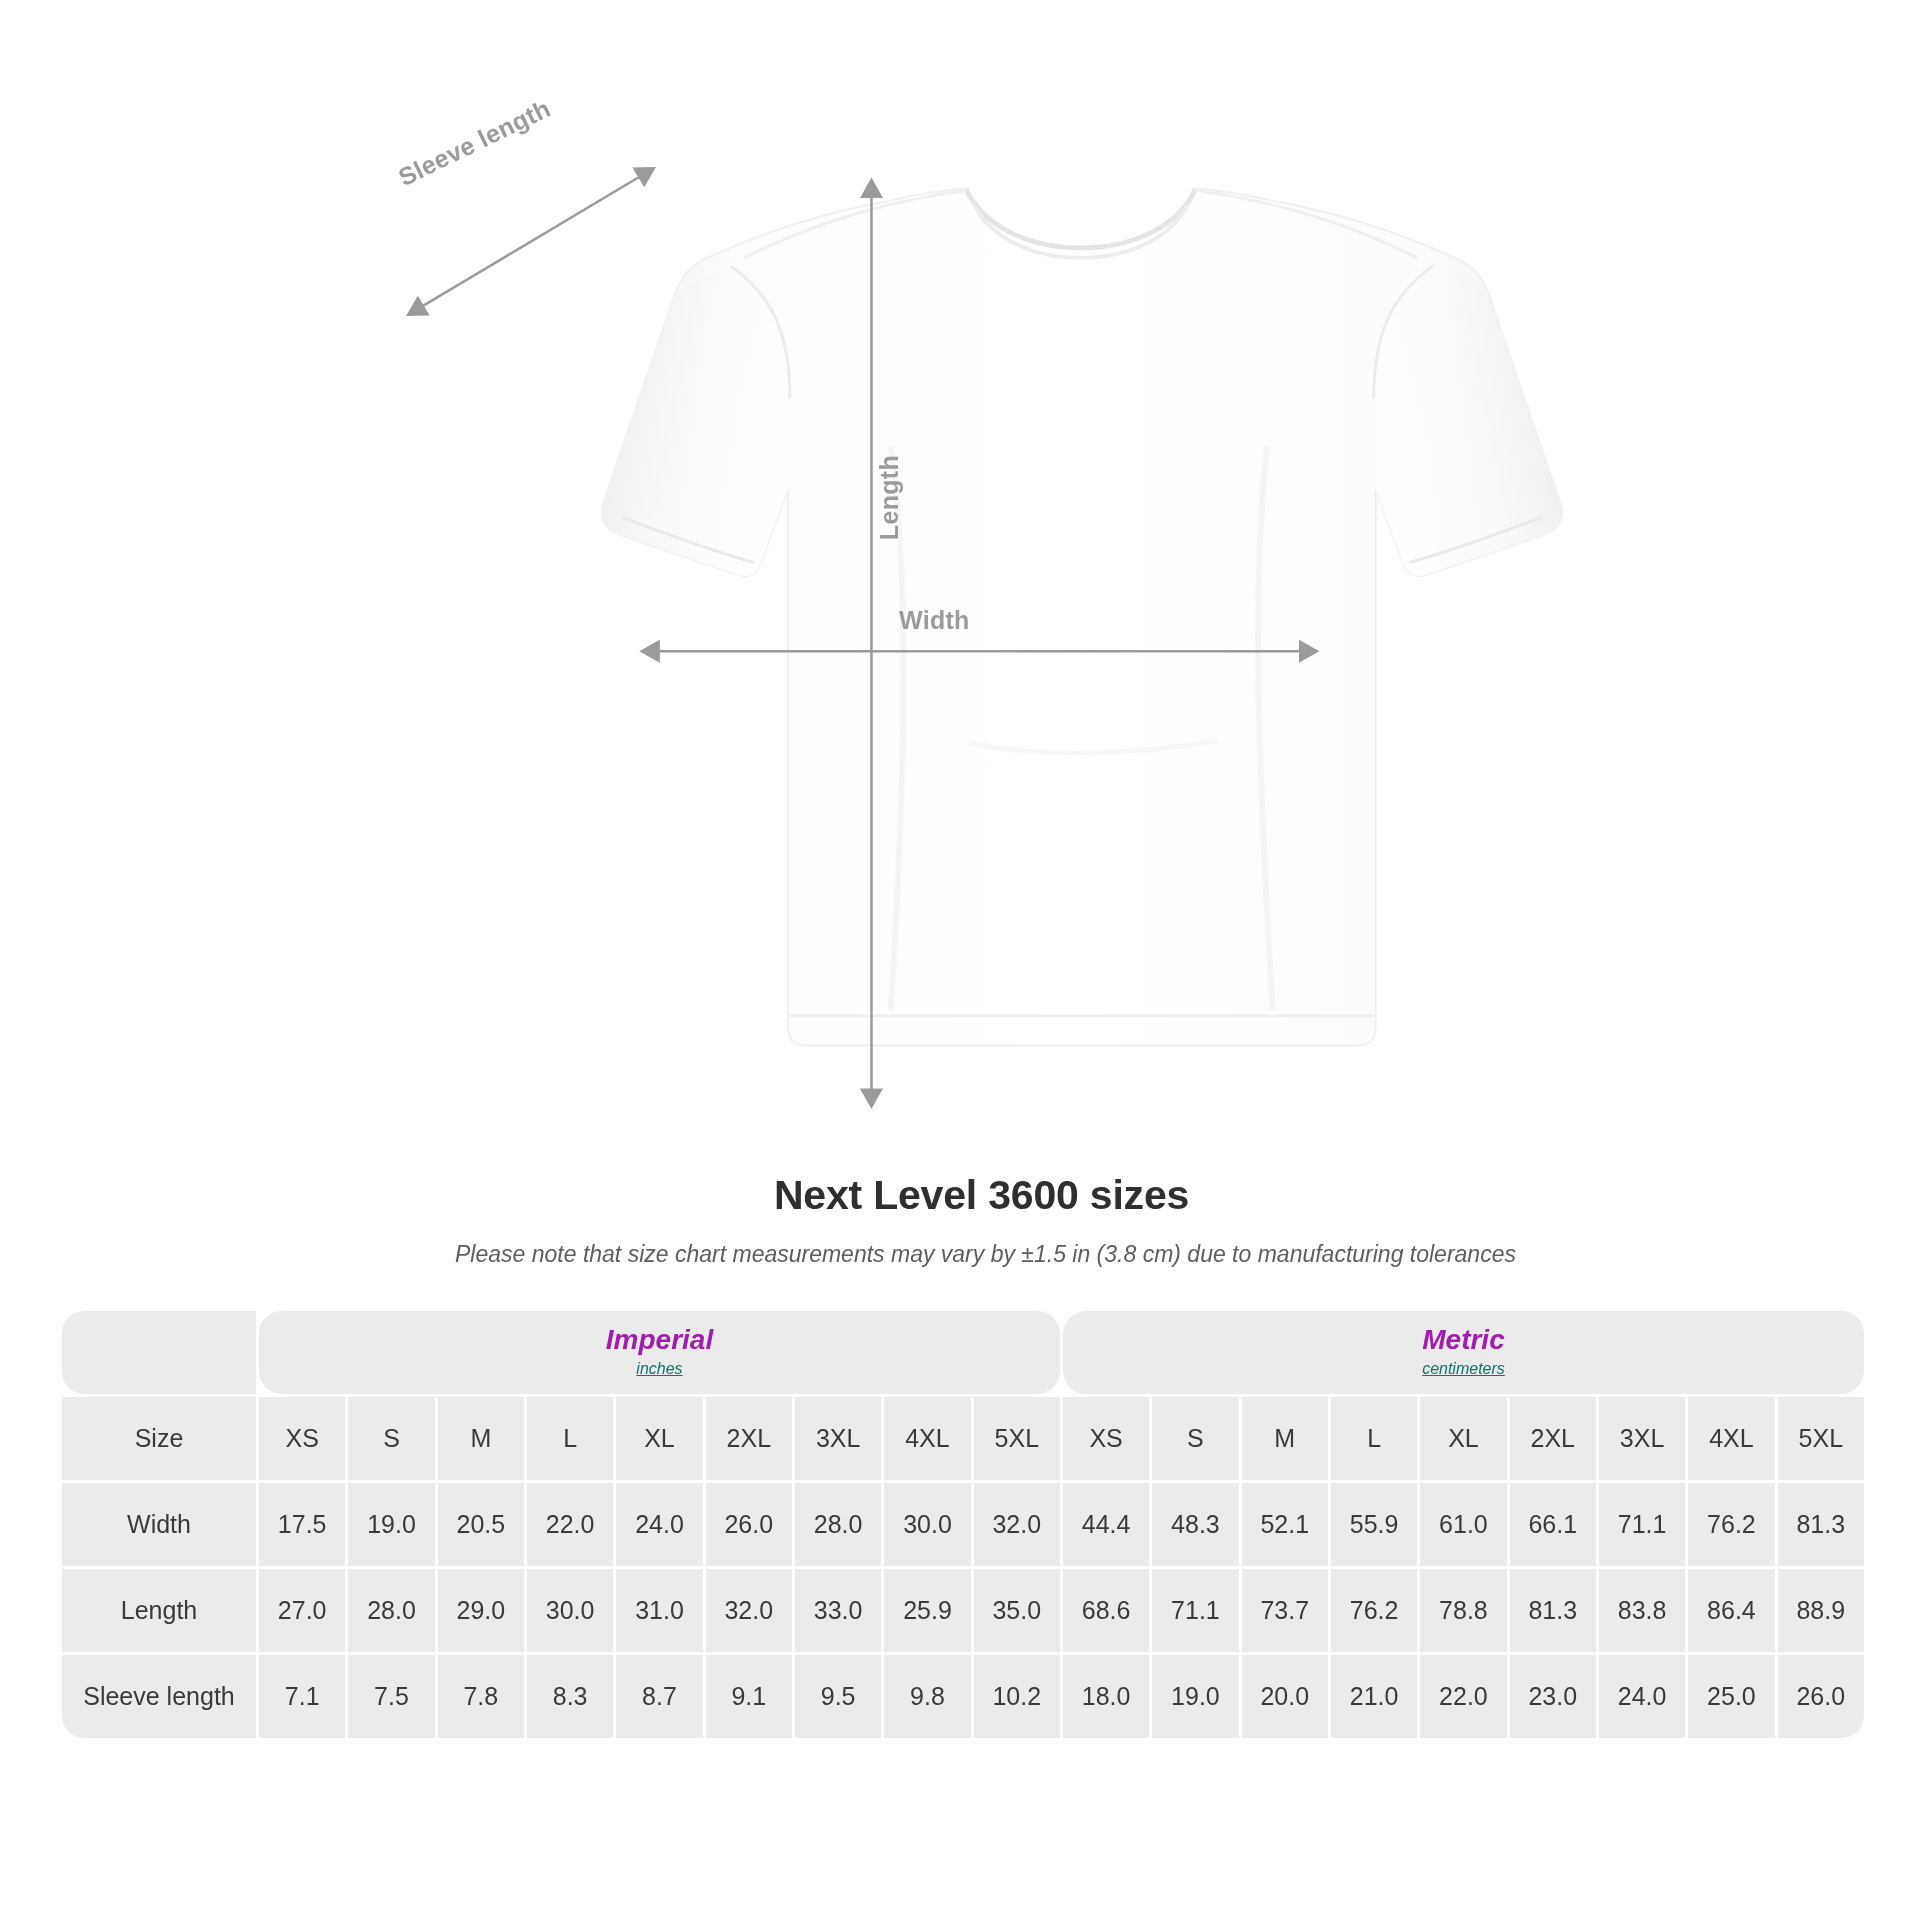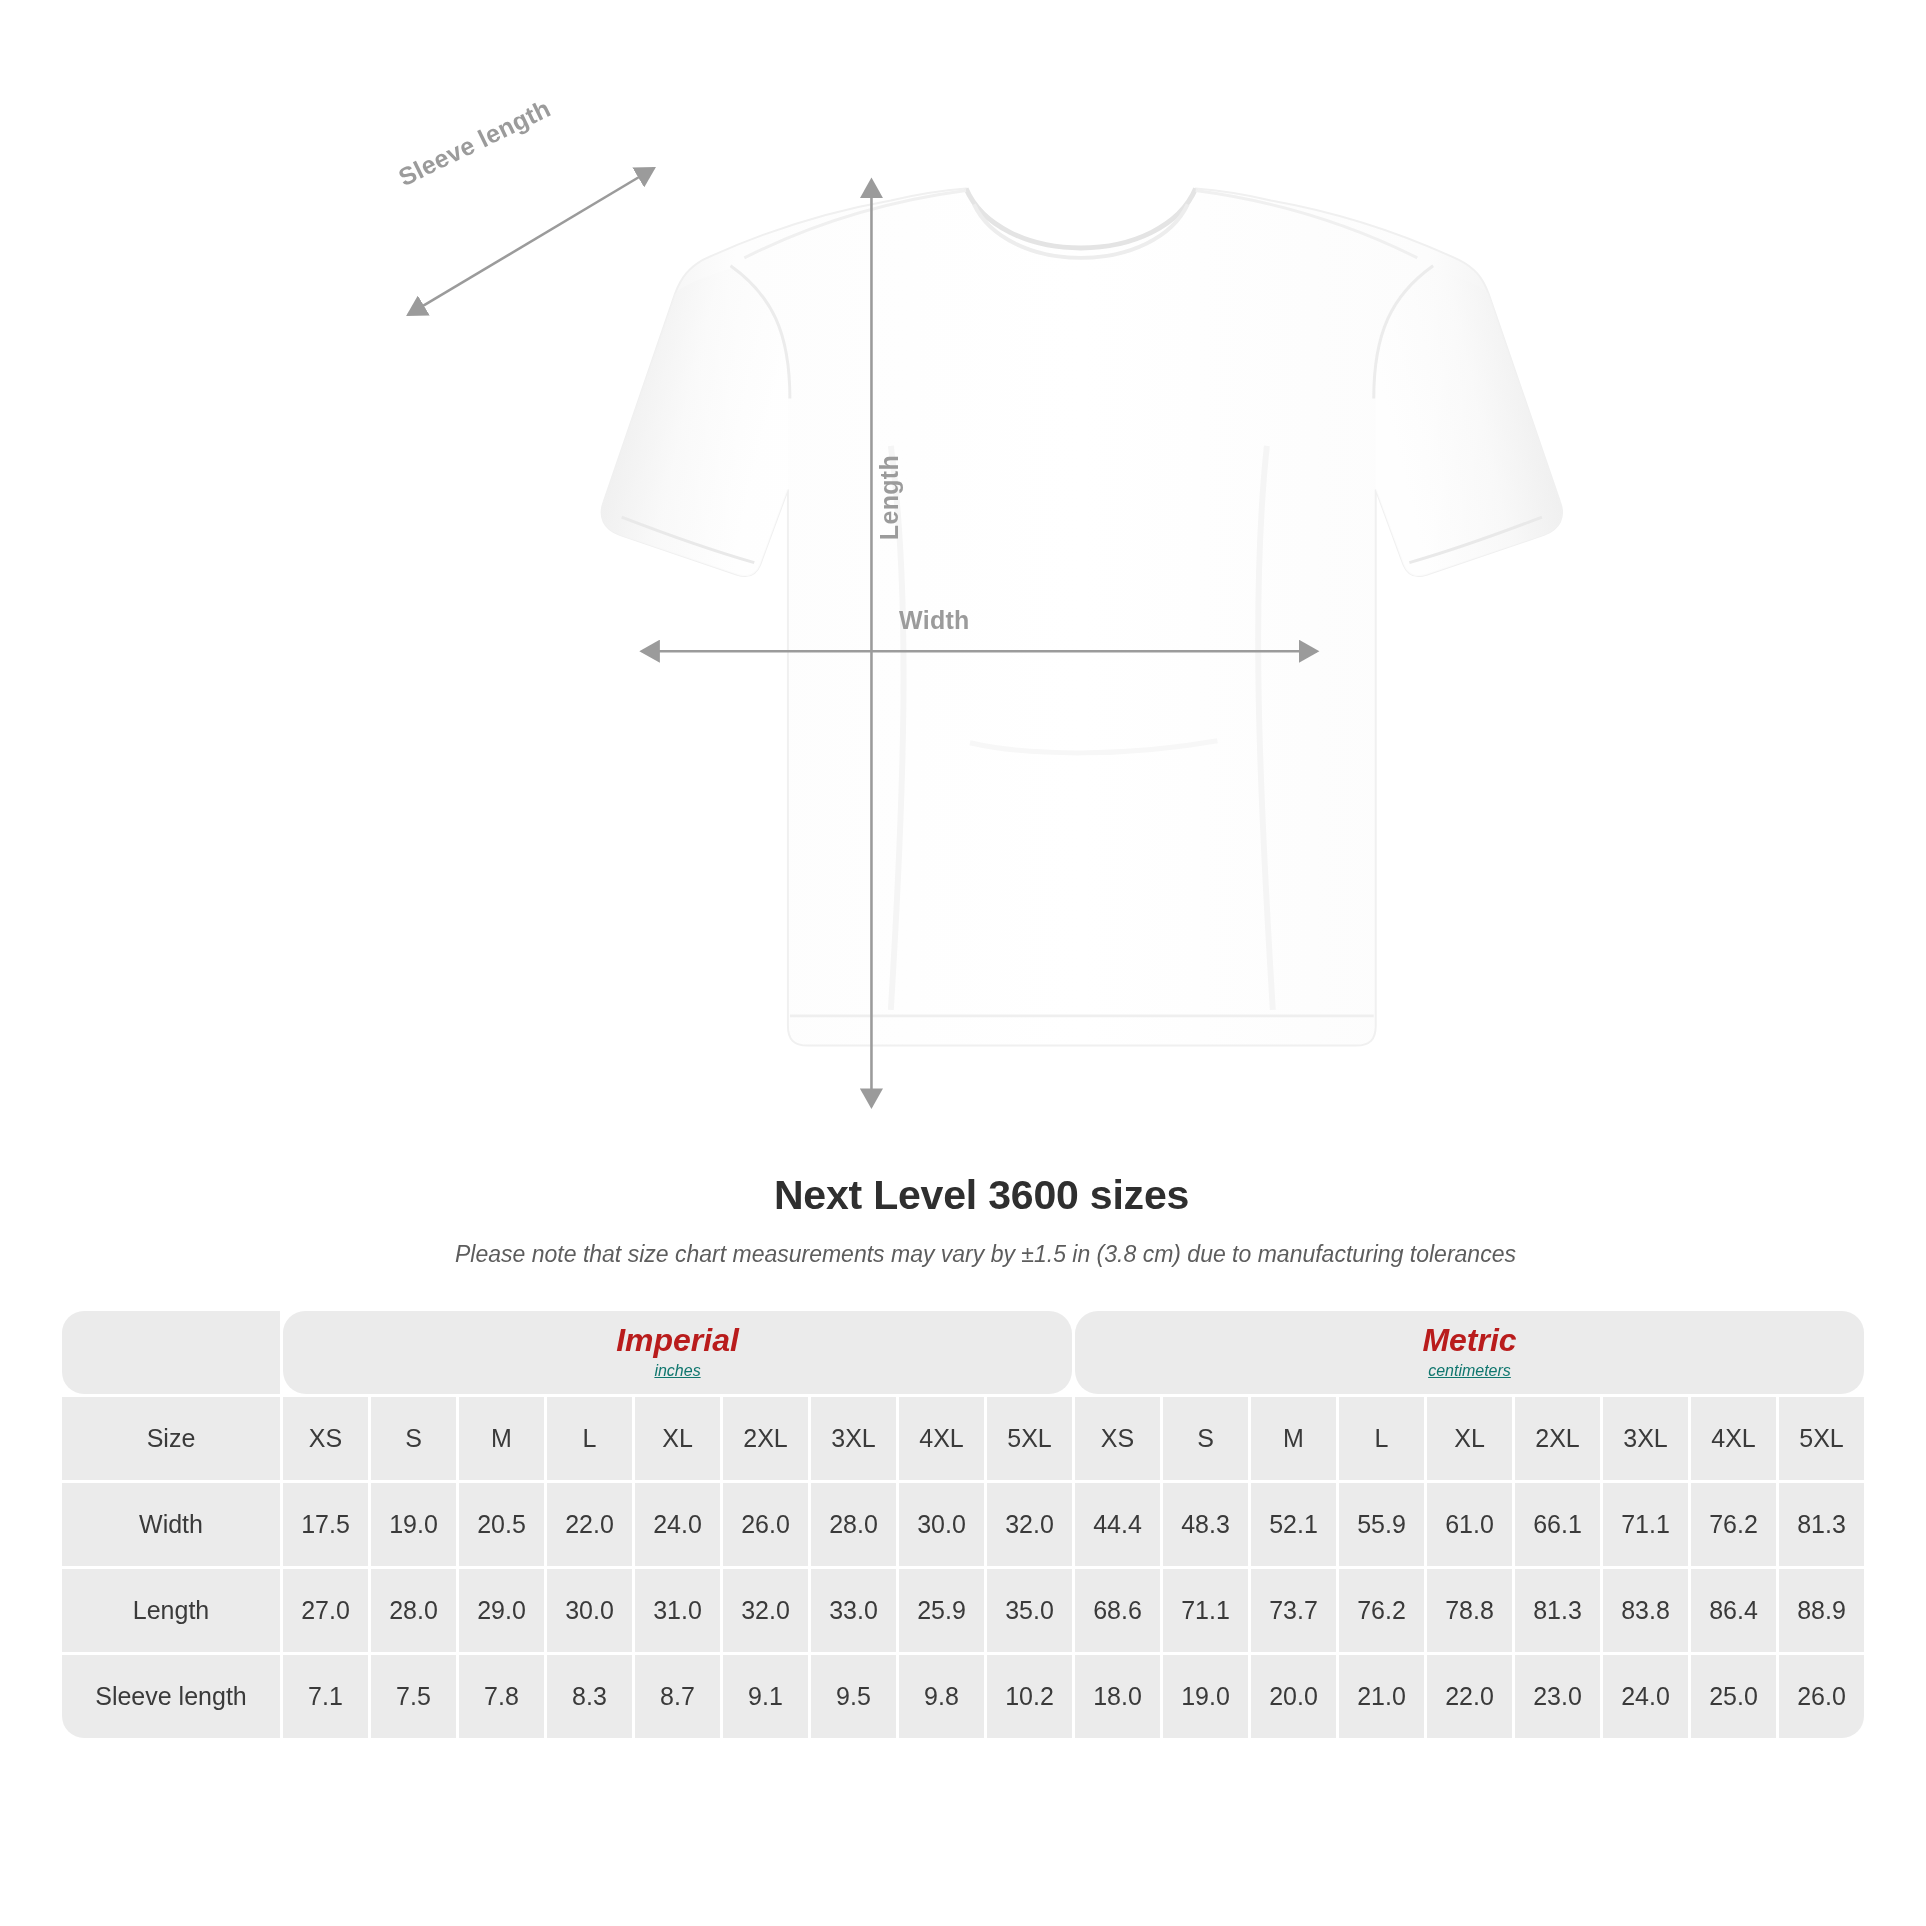--- a/index.html
+++ b/index.html
@@ -107,24 +107,24 @@
     font-weight: normal;
     padding: 0;
   }
   .unit-head {
     background: #ebebeb;
     height: 129px;
     vertical-align: middle;
     border-radius: 23px;
   }
   .unit-head .unit-name {
-    font-size: 32px;
+    font-size: 28px;
     font-style: italic;
     font-weight: bold;
-    color: #b91c1c;
+    color: #a21caf;
     line-height: 1.15;
   }
   .unit-head .unit-sub {
     font-size: 16px;
     font-style: italic;
     color: #0f766e;
     line-height: 1.5;
     text-decoration: underline;
   }
   .corner-cell { background: #ebebeb; }
@@ -135,21 +135,21 @@
     background: #ebebeb;
   }
   .col-head {
     font-weight: bold;
     font-size: 25px;
     color: #3a3a3a;
     background: #ebebeb;
     margin-top: 13px;
   }
   .cell-alt { background: #f6f6f6; }
-  .first-col { width: 218px; margin-top: 48px; }
+  .first-col { width: 194px; margin-top: 48px; }
 
   
   .tl { border-top-left-radius: 22px; }
   .tr { border-top-right-radius: 22px; }
   .bl { border-bottom-left-radius: 22px; }
   .br { border-bottom-right-radius: 22px; }
 </style>
 </head>
 <body>
 

